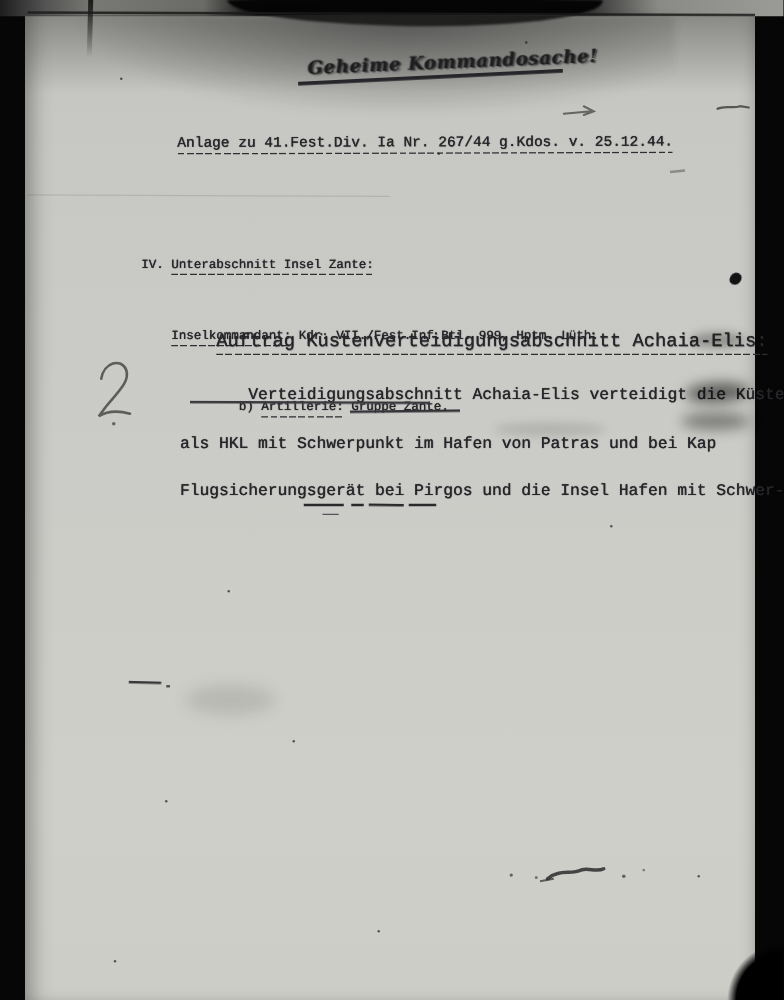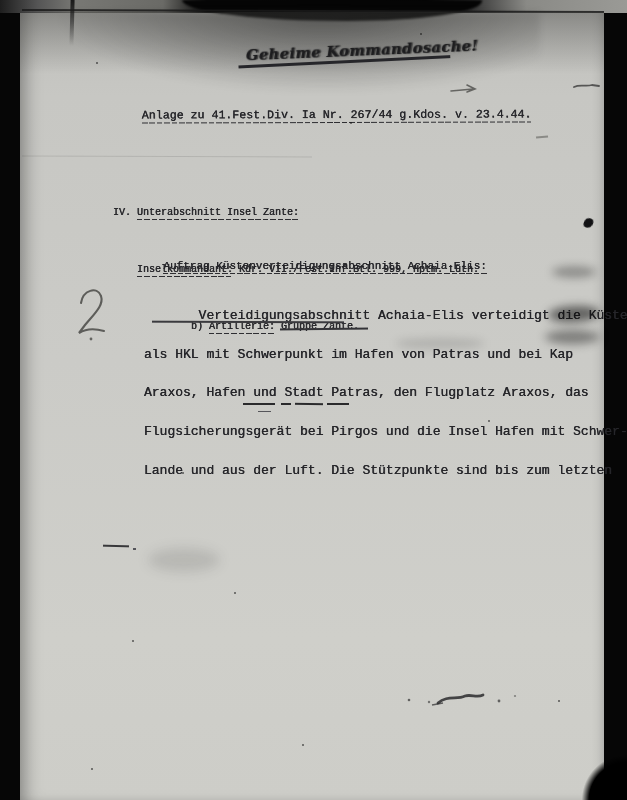--- a/index.html
+++ b/index.html
@@ -44,21 +44,21 @@
 
   
   .typed { position:absolute; color:#26262a;
     text-shadow:0 0 .6px rgba(38,38,42,.9), .4px .2px .6px rgba(38,38,42,.45);
     white-space:pre; }
   .hdr { left:114px; top:95px; font-size:11.6px; transform:rotate(-.15deg); }
   .tu { background-image:repeating-linear-gradient(90deg,#2e2e32 0 5.5px, rgba(0,0,0,0) 5.5px 7.4px);
     background-size:100% 1.3px; background-repeat:no-repeat; background-position:left bottom;
     padding-bottom:2.5px; }
   .sec { left:113px; top:165px; font-size:10px; line-height:19px; }
-  .auf { left:137px; top:248px; font-size:11px;font-family:Liberation Mono, monospace; }
+  .auf { left:137px; top:248px; font-size:15px;font-family:Liberation Mono, monospace; }
   .para { left:118px; top:284px; font-size:13px; line-height:12.9px; filter:blur(.22px);margin-left:26px; }
   .para .indent { text-indent:7ch; }
   .pad4  { padding-left:4ch; }
   .pad13 { padding-left:13ch; }
 
   
   .pirgos-underline { position:absolute; left:152px; top:321px; width:192px; height:1.6px;
     background:#3a3a3e; transform:rotate(.2deg); filter:blur(.3px); }
   .gegen-strike { position:absolute; left:280px; top:328px; width:88px; height:1.8px;
     background:#333337; transform:rotate(-.6deg); filter:blur(.3px); }
@@ -106,39 +106,37 @@
   <div class="tl-mark"></div>
   <div class="crease"></div>
   <div class="corner-br"></div>
 
   <div class="stamp">
     <div class="stamp-text">Geheime Kommandosache!</div>
     <div class="stamp-underline"></div>
   </div>
 
   <div class="typed hdr">
-    <span class="tu">Anlage zu 41.Fest.Div. Ia Nr. 267/44 g.Kdos. v. 23.4.44.</span>
+    <span class="tu">Anlage zu 41.Fest.Div. Ia Nr. 267/44 g.Kdos. v. 25.12.44.</span>
   </div>
 
   <div class="typed sec">
     <div><span>IV. </span><span class="tu">Unterabschnitt Insel Zante:</span></div>
     <div class="pad4"><span class="tu">Inselkommandant:</span><span> Kdr. VII./Fest.Inf.Btl. 999, Hptm. Lüth.</span></div>
     <div class="pad13"><span>b) </span><span class="tu">Artillerie:</span><span> Gruppe Zante.</span></div>
   </div>
 
   <div class="typed auf">
     <span class="tu">Auftrag Küstenverteidigungsabschnitt Achaia-Elis:</span>
   </div>
 
   <div class="typed para">
     <div class="indent">Verteidigungsabschnitt Achaia-Elis verteidigt die Küste</div>
     <div>als HKL mit Schwerpunkt im Hafen von Patras und bei Kap</div>
-    <div>Araxos, Hafen und Stadt Patras, den Flugplatz Araxos, das</div>
     <div>Flugsicherungsgerät bei Pirgos und die Insel Hafen mit Schwer-</div>
-    <div>Lande und aus der Luft. Die Stützpunkte sind bis zum letzten</div>
   </div>
 
   <div class="pirgos-underline"></div>
   <div class="gegen-strike"></div>
 
   <div class="dash-row">
     <i class="dash-a"></i>
       <i class="dash-b"></i>
       <i class="dash-c"></i>
       <i class="dash-d"></i>

